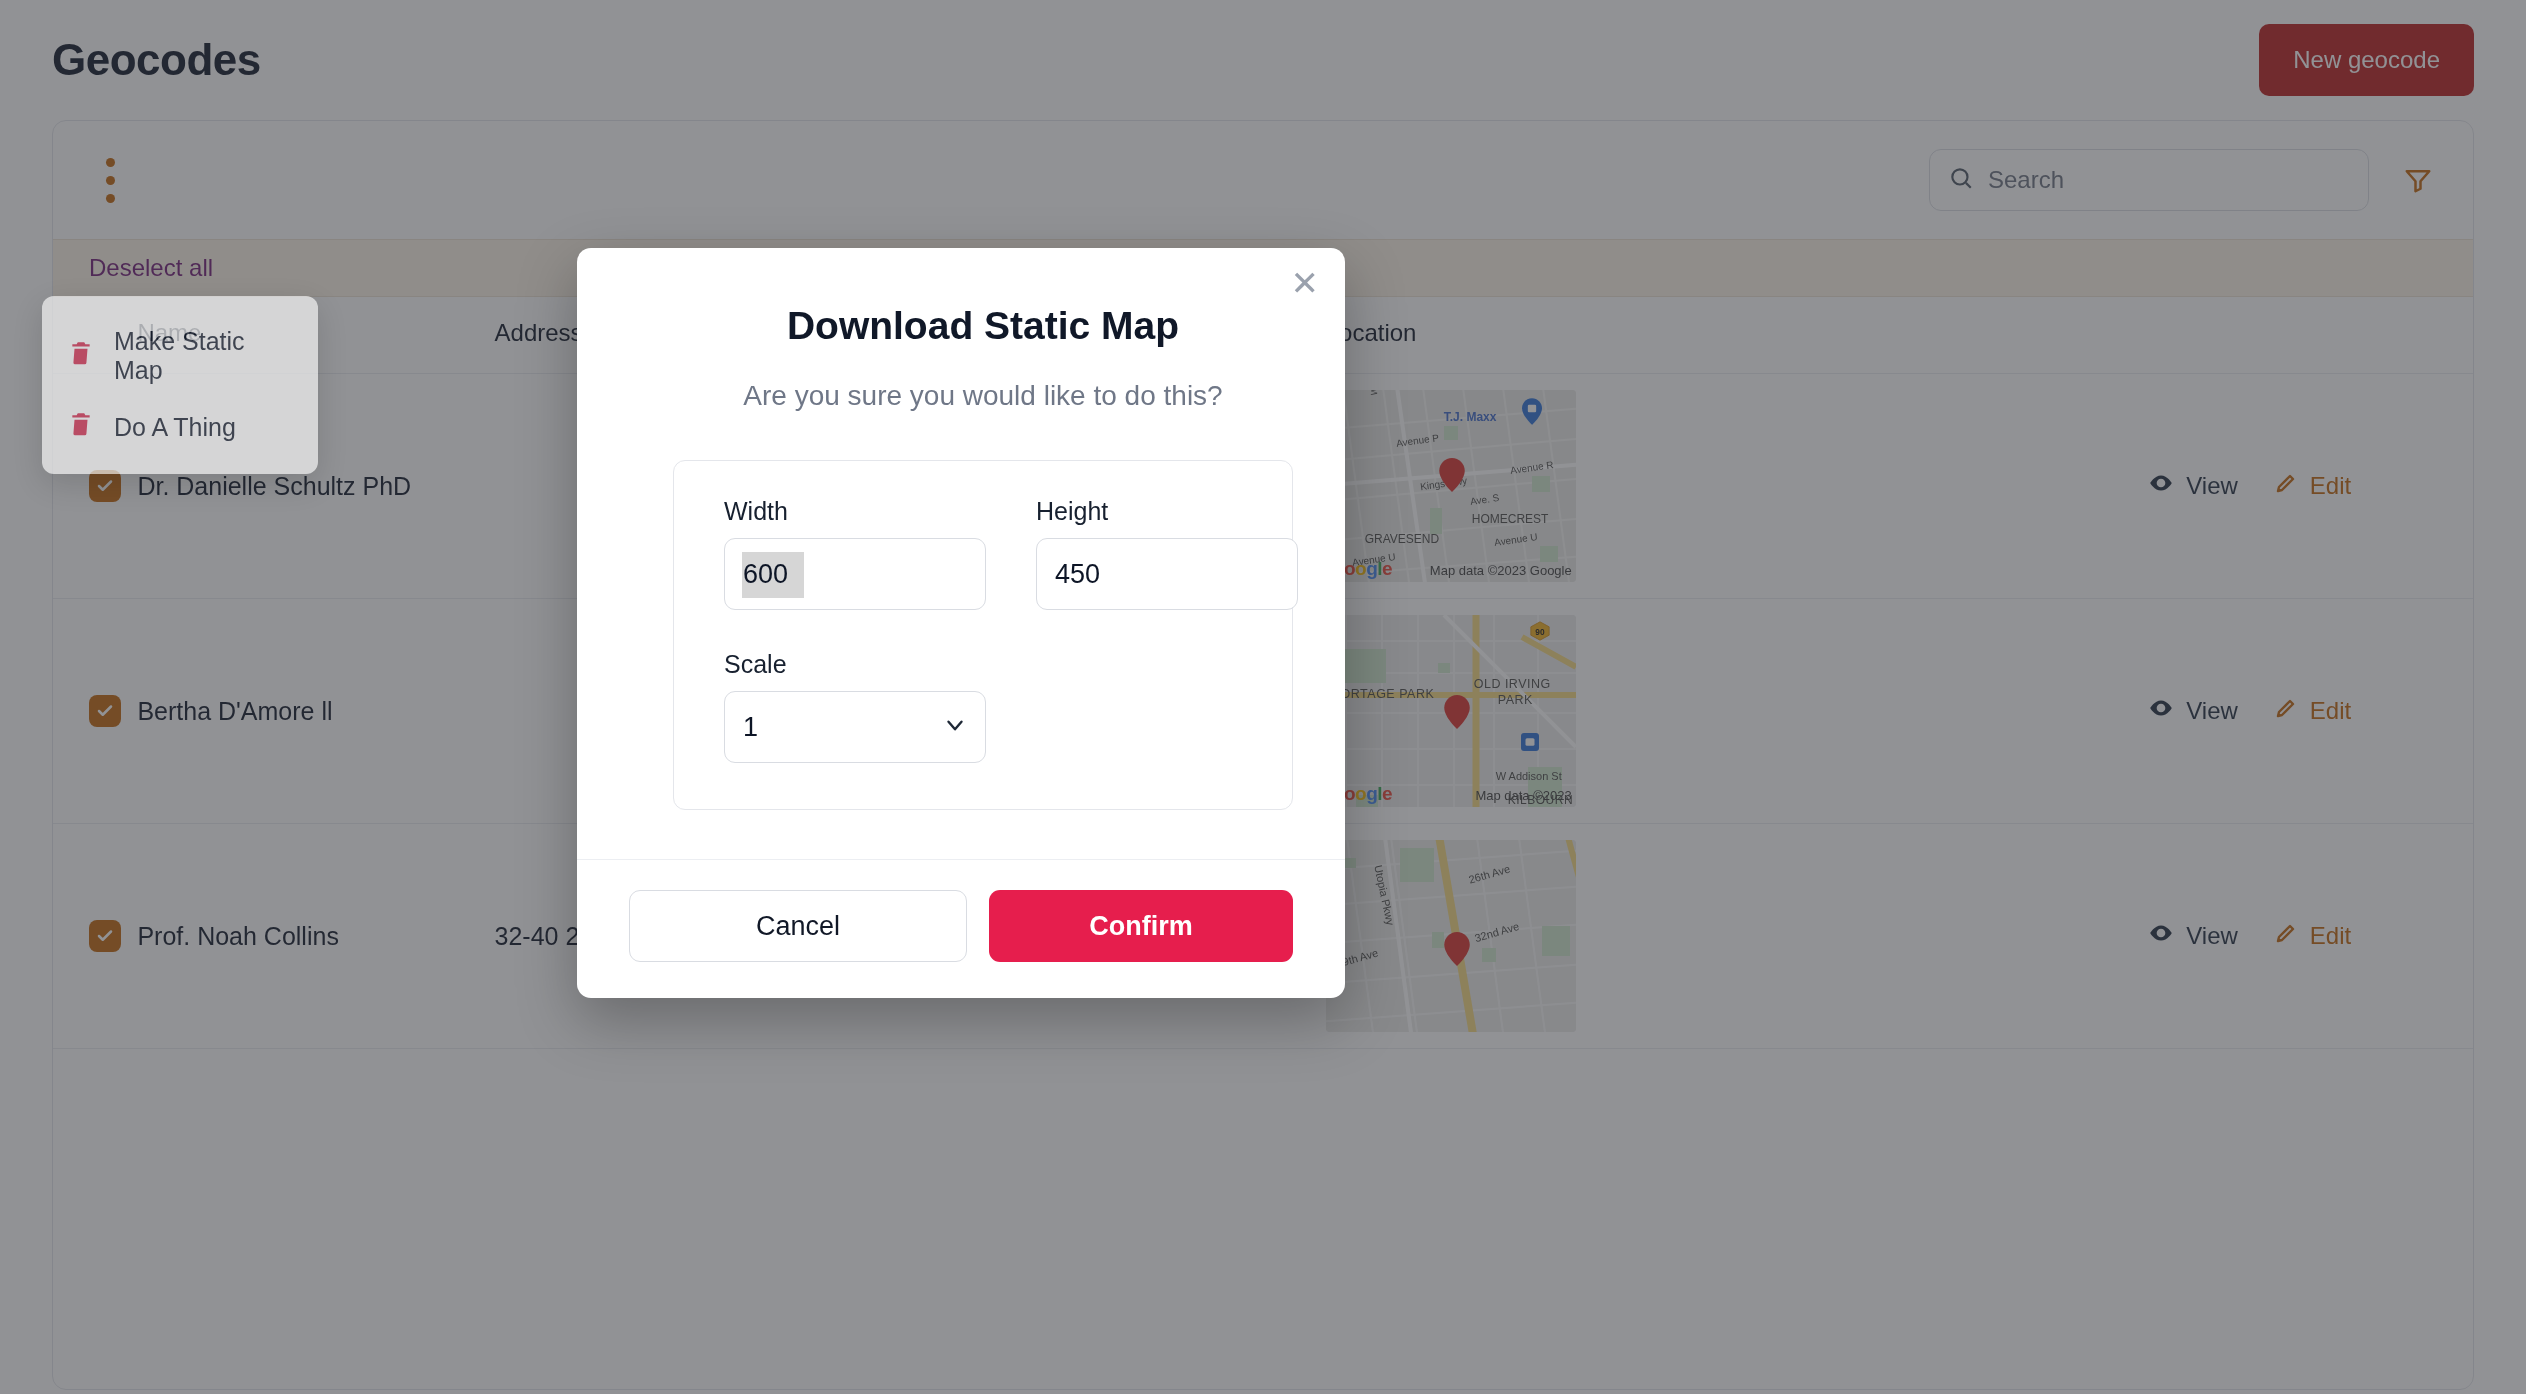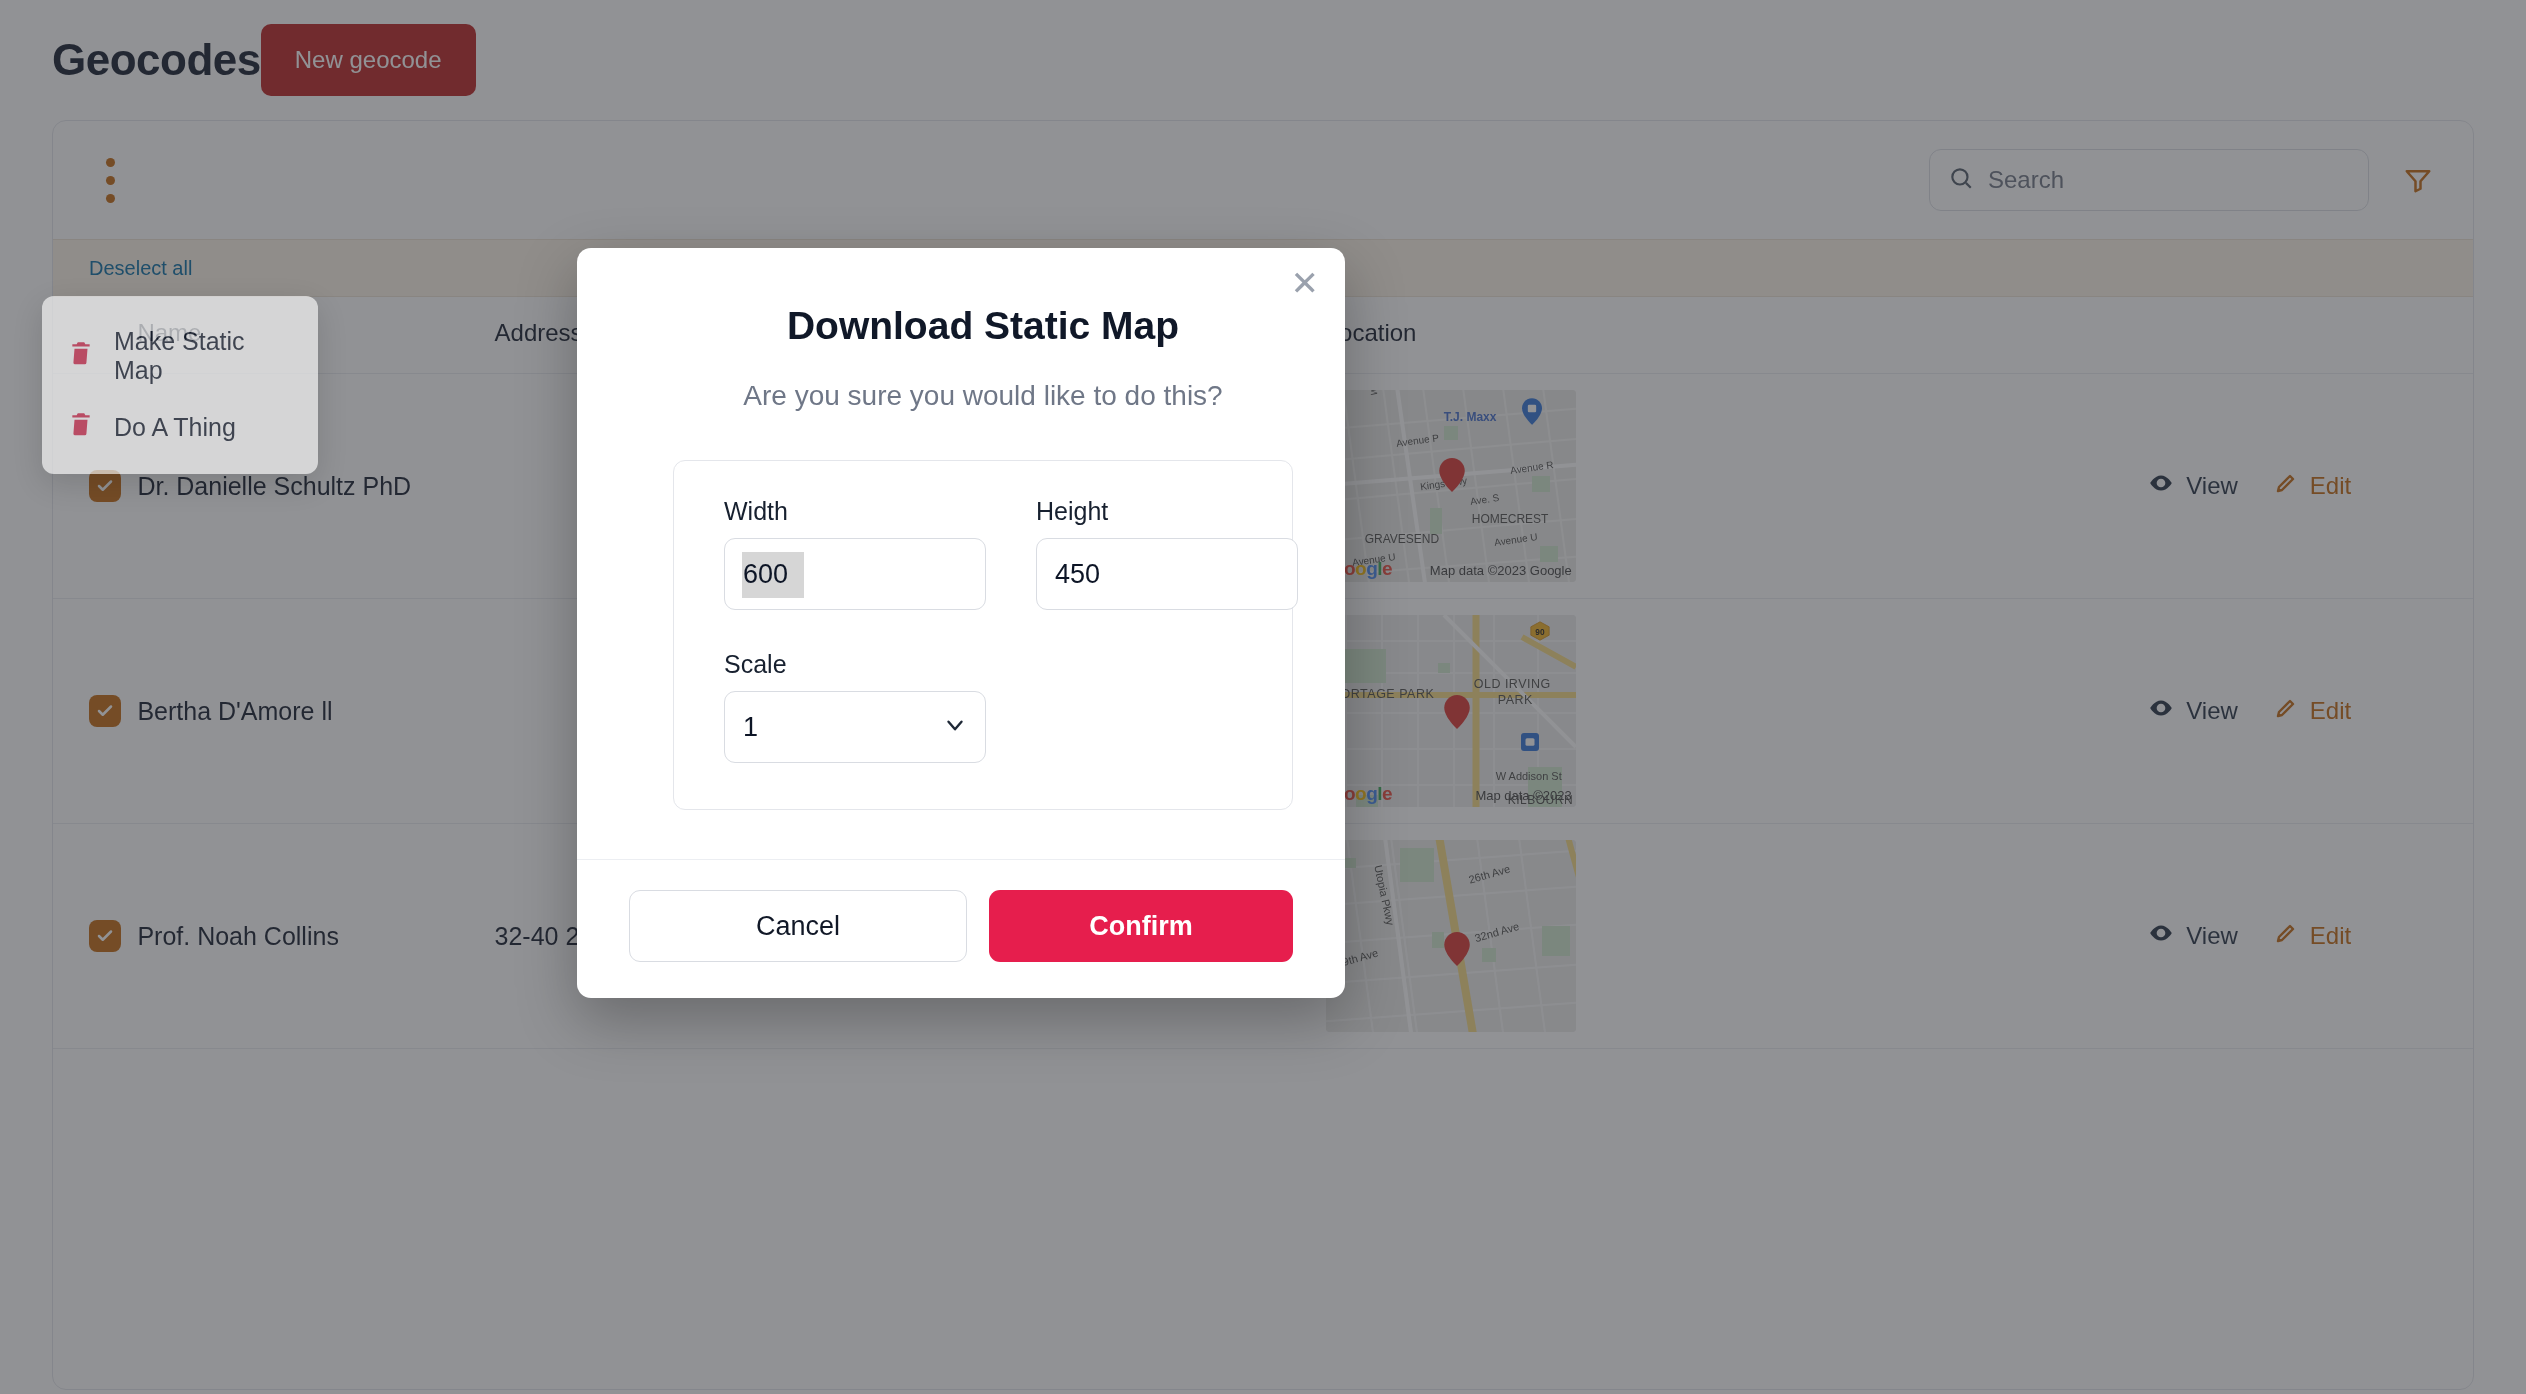--- a/index.html
+++ b/index.html
@@ -12,21 +12,21 @@
 
   
   #page {
     position: absolute; inset: 0;
     background: #ffffff;
     padding: 0 52px;
   }
 
   
   .page-header {
-    display: flex; align-items: center; justify-content: flex-start;
+    display: flex; align-items: center; justify-content: space-between;
     height: 120px;
   }
   .page-title {
     font-size: 44px; font-weight: bold; color: #0d1526;
     letter-spacing: -0.5px;
   }
   .new-geocode-btn {
     background: #b91c1c; color: #ffffff;
     font-size: 24px; font-weight: 500;
     border: none; border-radius: 10px;
@@ -78,21 +78,21 @@
   
   .selection-banner {
     background: #fdf4e7;
     border-top: 1px solid #eee3d3;
     border-bottom: 1px solid #eee3d3;
     height: 58px;
     display: flex; align-items: center;
     padding: 0 36px;
   }
   .selection-banner a {
-    color: #0369a1; font-size: 20px; text-decoration: none; cursor: pointer;
+    color: #701a75; font-size: 24px; text-decoration: none; cursor: pointer;
   }
 
   
   table { width: 100%; border-collapse: collapse; table-layout: fixed; }
   thead th {
     text-align: left; font-size: 24px; font-weight: 400;
     color: #0d1526; padding: 22px 0 26px 0;
     border-bottom: 1px solid #e9ebef;
   }
   .col-check { width: 78px; padding-left: 36px !important; }

